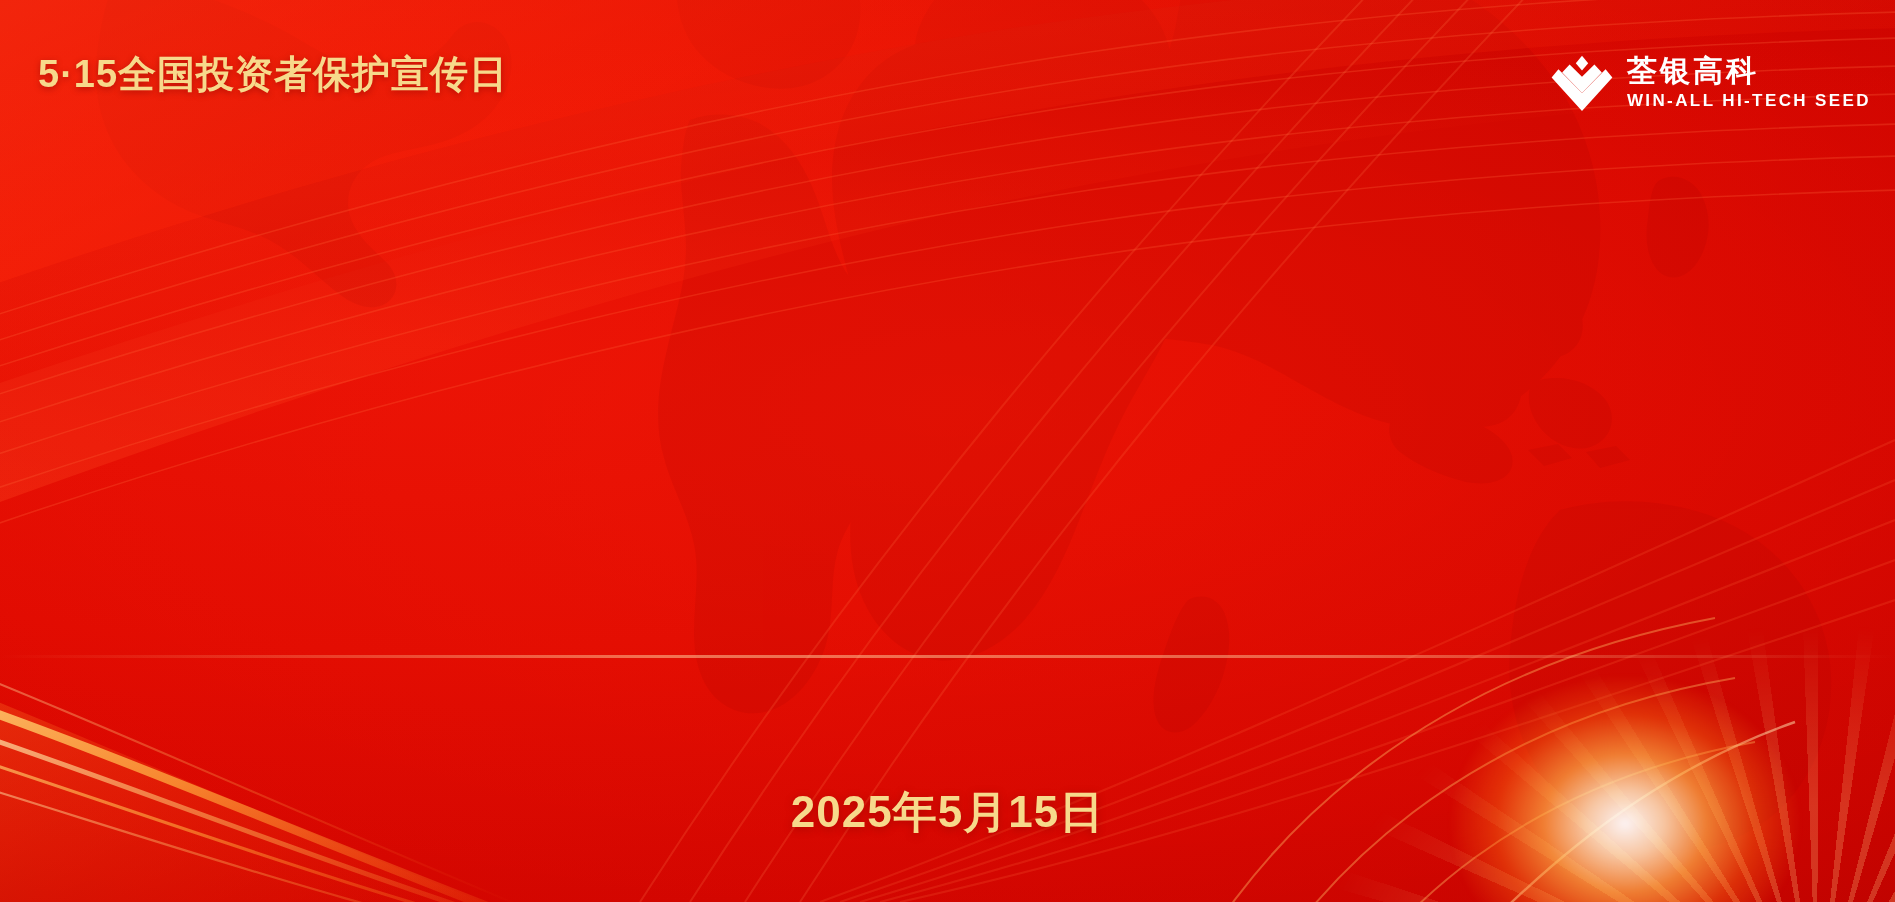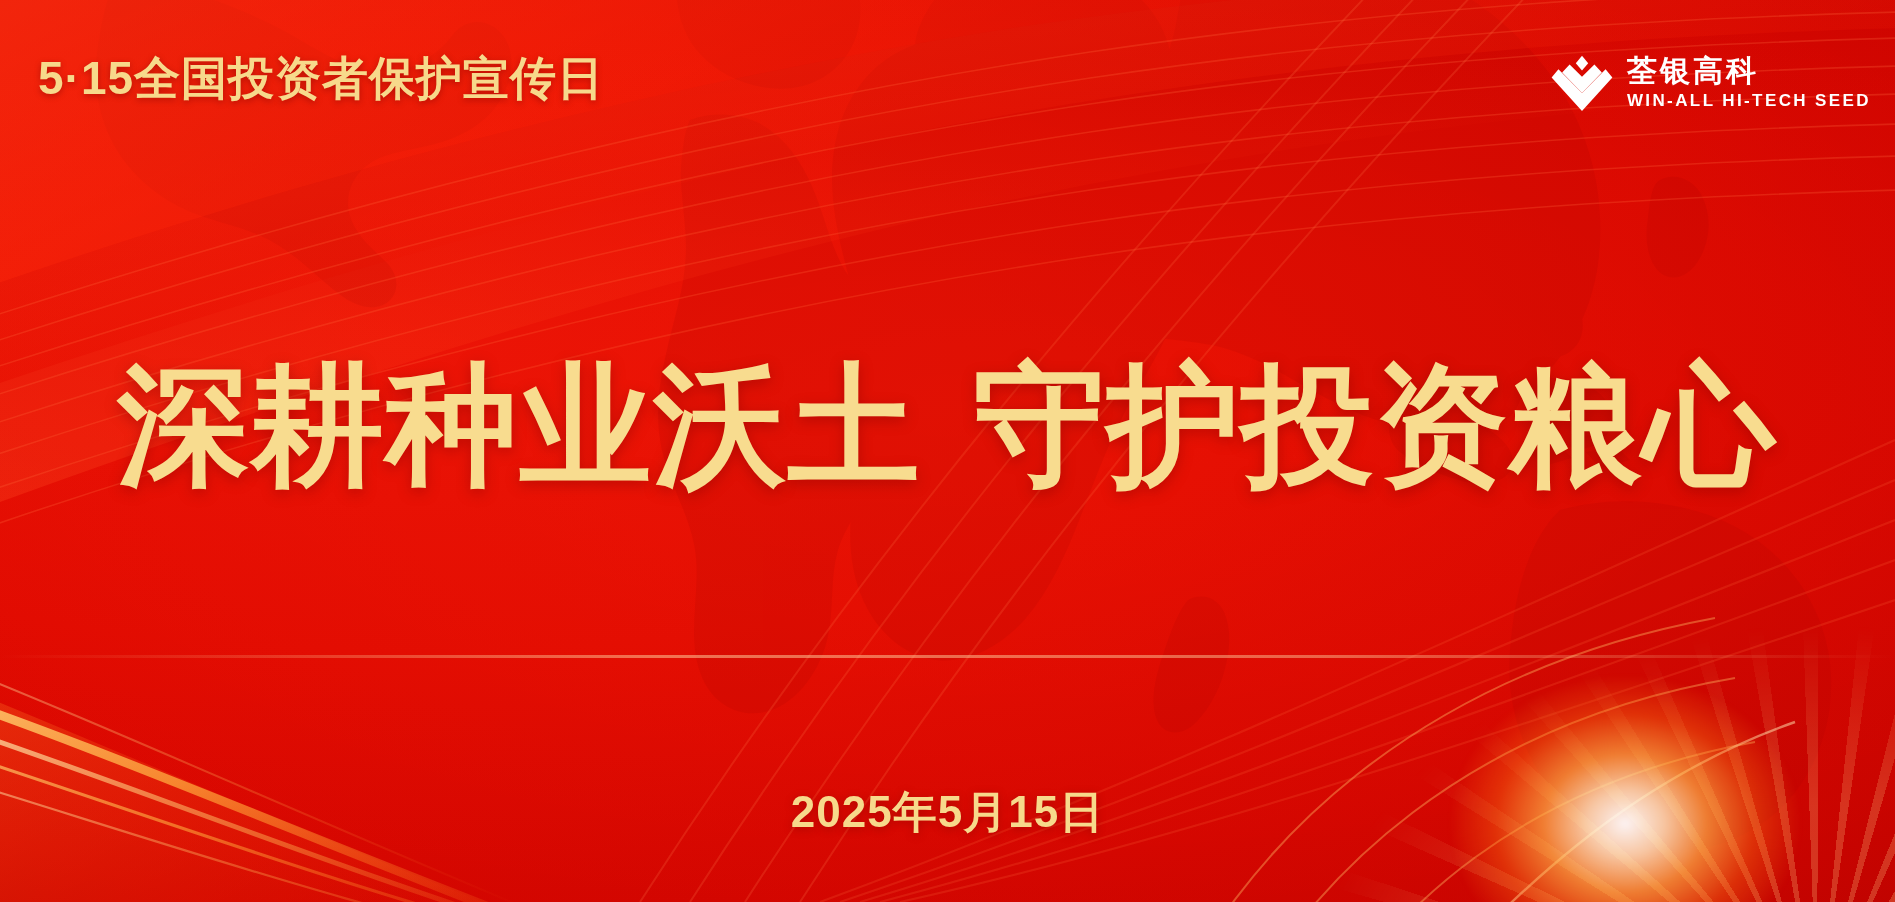--- a/index.html
+++ b/index.html
@@ -58,21 +58,21 @@
   .band{
     position:absolute;left:0;right:0;top:655px;height:3px;
     background:linear-gradient(90deg, rgba(255,190,140,0) 0%, rgba(255,200,150,.55) 35%, rgba(255,210,160,.45) 70%, rgba(255,190,140,0) 100%);
   }
 
   
   .content{position:absolute;inset:0;}
 
   .event-title{
     position:absolute;left:38px;top:55px;
-    font-size:46px;font-weight:bold;letter-spacing:1px;
+    font-size:38px;font-weight:bold;letter-spacing:1px;
     color:#f7d98b;white-space:nowrap;line-height:1;
     text-shadow:0 2px 6px rgba(120,0,0,.45);
   }
 
   .logo{
     position:absolute;right:24px;top:52px;
     display:flex;align-items:center;gap:14px;
   }
   .logo-mark{width:62px;height:62px;flex:0 0 auto;}
   .logo-mark svg{width:100%;height:100%;display:block;}
@@ -257,20 +257,17 @@
             <path d="M50 66 L88 28 L99 41 L50 95 L1 41 L12 28 Z"></path>
           </g>
         </svg>
       </div>
       <div class="logo-text">
         <div class="logo-cn">荃银高科</div>
         <div class="logo-en">WIN-ALL HI-TECH SEED</div>
       </div>
     </div>
 
-    <div class="headline">
-      <span>深耕种业沃土</span><span class="gap"></span><span>守护投资粮心</span>
-    </div>
 
     <div class="date">2025年5月15日</div>
 
   </div>
 </div>
 
 </body></html>

